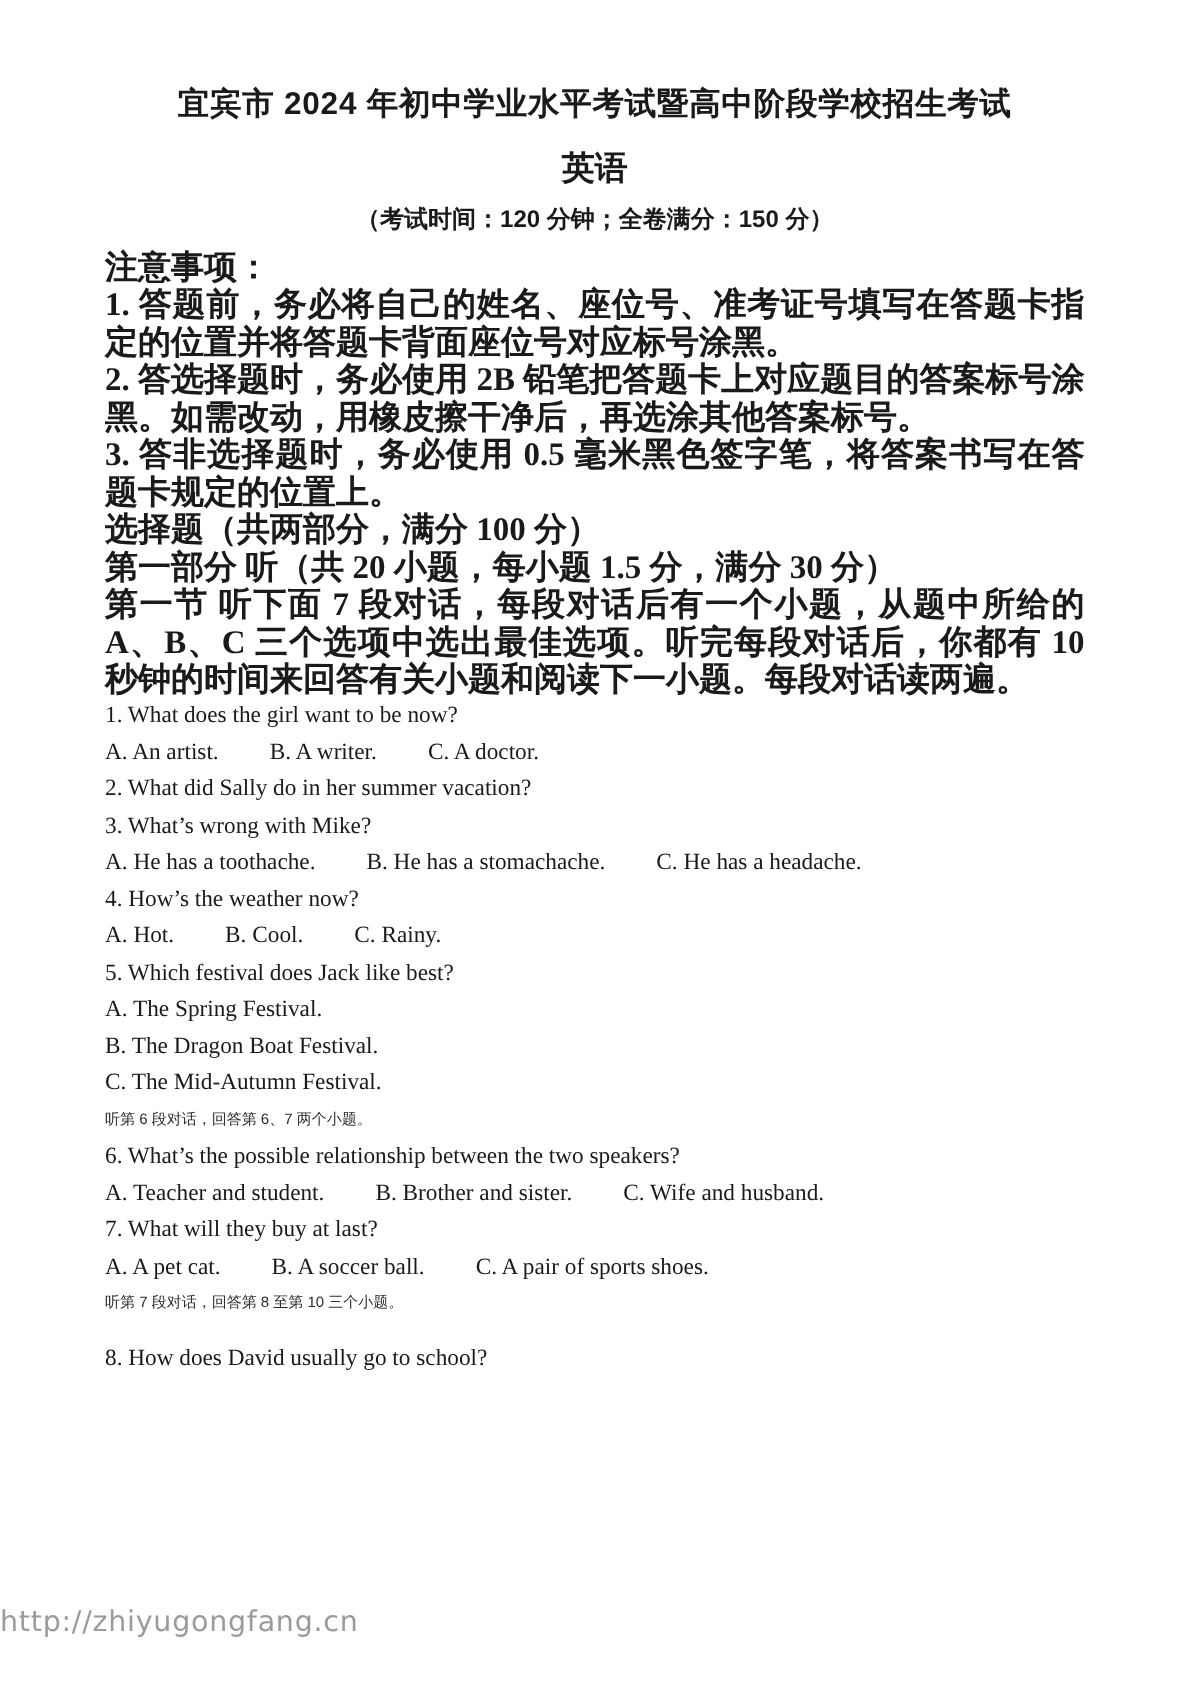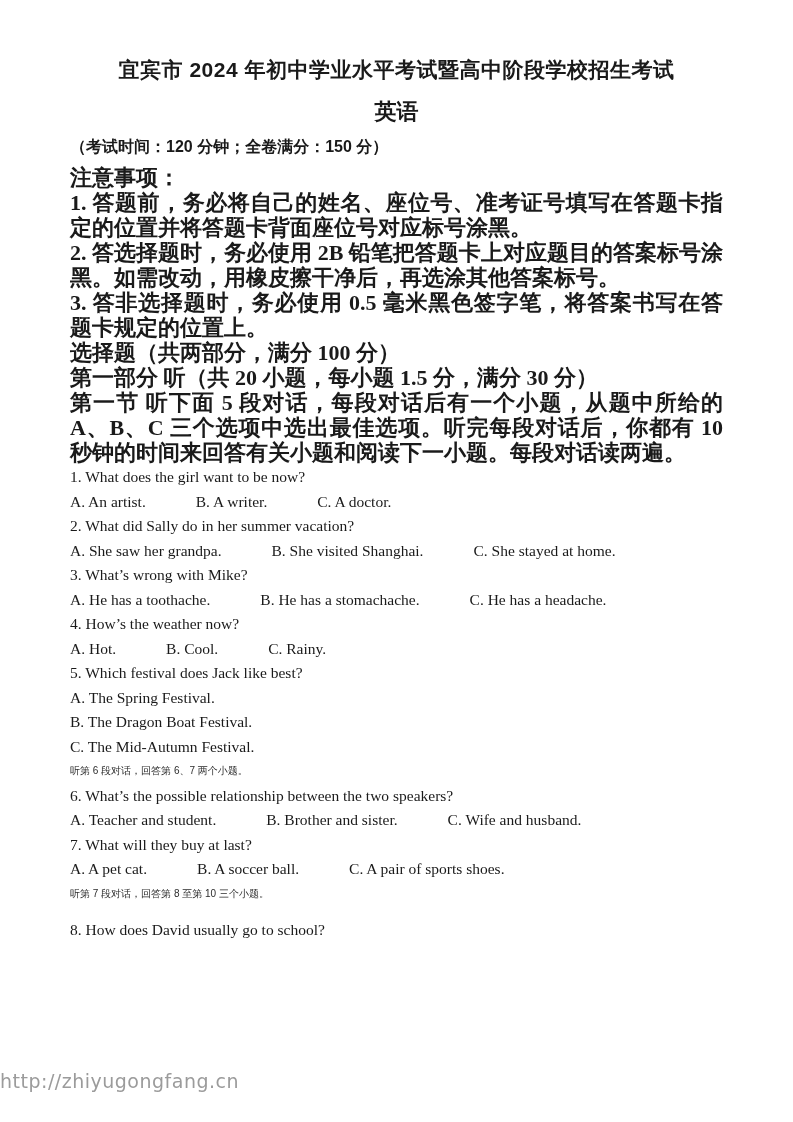--- a/index.html
+++ b/index.html
@@ -33,21 +33,21 @@
     font-size: 22px;
     line-height: 28px;
     text-align: center;
     margin: 12px 0 9px 0;
   }
   .info {
     font-family: "Liberation Sans", "DejaVu Sans", sans-serif;
     font-weight: bold;
     font-size: 16px;
     line-height: 24px;
-    text-align: left;
+    text-align: center;
     margin: 0 0 6px 0;
   }
   .cn-b {
     font-family: Liberation Serif, serif;
     font-weight: bold;
     font-size: 22px;
     line-height: 25px;
     text-align: justify;
     margin: 0;
   }
@@ -60,21 +60,21 @@
     margin: 0;
   }
   .en {
     font-family: "Liberation Serif", "DejaVu Serif", serif;
     font-size: 15.5px;
     line-height: 24.5px;
     margin: 0;
   }
   .opts {
     display: flex;
-    gap: 50px;
+    gap: 34px;
     font-family: "Liberation Serif", "DejaVu Serif", serif;
     font-size: 15.5px;
     line-height: 24.5px;
     margin: 0;
     align-items: center;
   }
   .q8-gap { margin-top: 12px; }
   .watermark {
     position: absolute;
     left: 0;
@@ -96,35 +96,30 @@
   <div class="subject">英语</div>
   <div class="info">（考试时间：120 分钟；全卷满分：150 分）</div>
 
   <p class="cn-b">注意事项：</p>
   <p class="cn-b">1. 答题前，务必将自己的姓名、座位号、准考证号填写在答题卡指定的位置并将答题卡背面座位号对应标号涂黑。</p>
   <p class="cn-b">2. 答选择题时，务必使用 2B 铅笔把答题卡上对应题目的答案标号涂黑。如需改动，用橡皮擦干净后，再选涂其他答案标号。</p>
   <p class="cn-b">3. 答非选择题时，务必使用 0.5 毫米黑色签字笔，将答案书写在答题卡规定的位置上。</p>
 
   <p class="cn-b">选择题（共两部分，满分 100 分）</p>
   <p class="cn-b">第一部分 听（共 20 小题，每小题 1.5 分，满分 30 分）</p>
-  <p class="cn-b">第一节 听下面 5 段对话，每段对话后有一个小题，从题中所给的 A、B、C 三个选项中选出最佳选项。听完每段对话后，你都有 10 秒钟的时间来回答有关小题和阅读下一小题。每段对话读两遍。</p>
+  <p class="cn-b">第一节 听下面 7 段对话，每段对话后有一个小题，从题中所给的 A、B、C 三个选项中选出最佳选项。听完每段对话后，你都有 10 秒钟的时间来回答有关小题和阅读下一小题。每段对话读两遍。</p>
 
   <p class="en">1. What does the girl want to be now?</p>
   <div class="opts">
     <span>A. An artist.</span>
     <span>B. A writer.</span>
     <span>C. A doctor.</span>
   </div>
 
   <p class="en">2. What did Sally do in her summer vacation?</p>
-  <div class="opts">
-    <span>A. She saw her grandpa.</span>
-    <span>B. She visited Shanghai.</span>
-    <span>C. She stayed at home.</span>
-  </div>
 
   <p class="en">3. What’s wrong with Mike?</p>
   <div class="opts">
     <span>A. He has a toothache.</span>
     <span>B. He has a stomachache.</span>
     <span>C. He has a headache.</span>
   </div>
 
   <p class="en">4. How’s the weather now?</p>
   <div class="opts">

